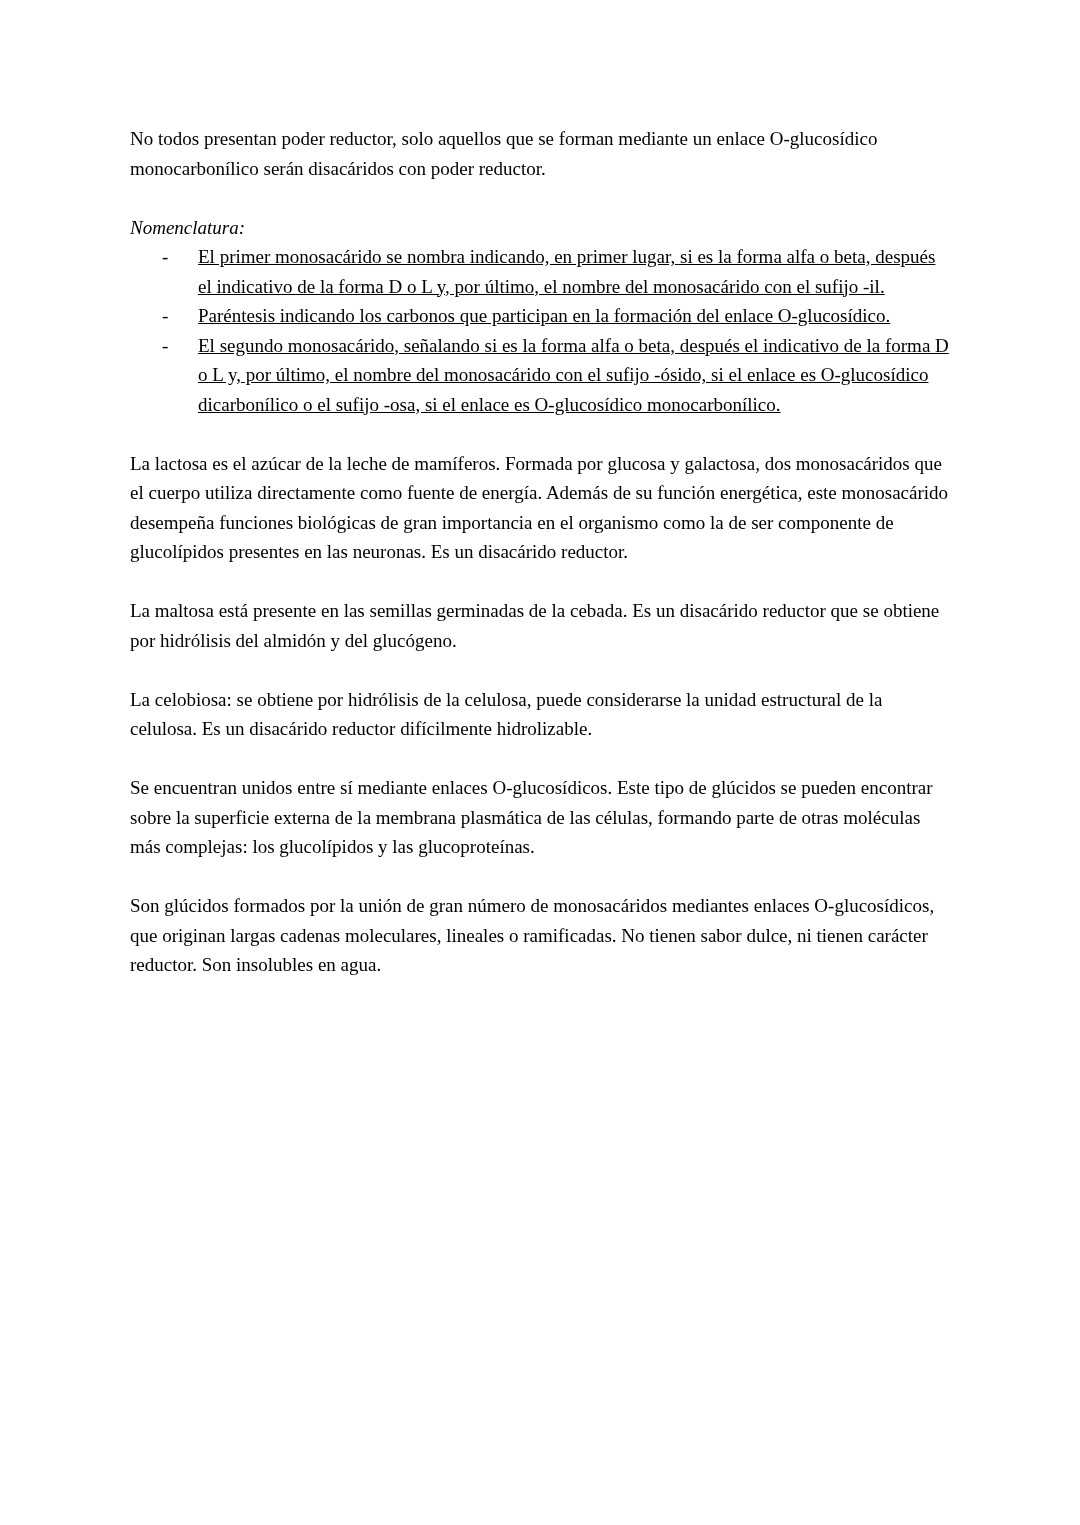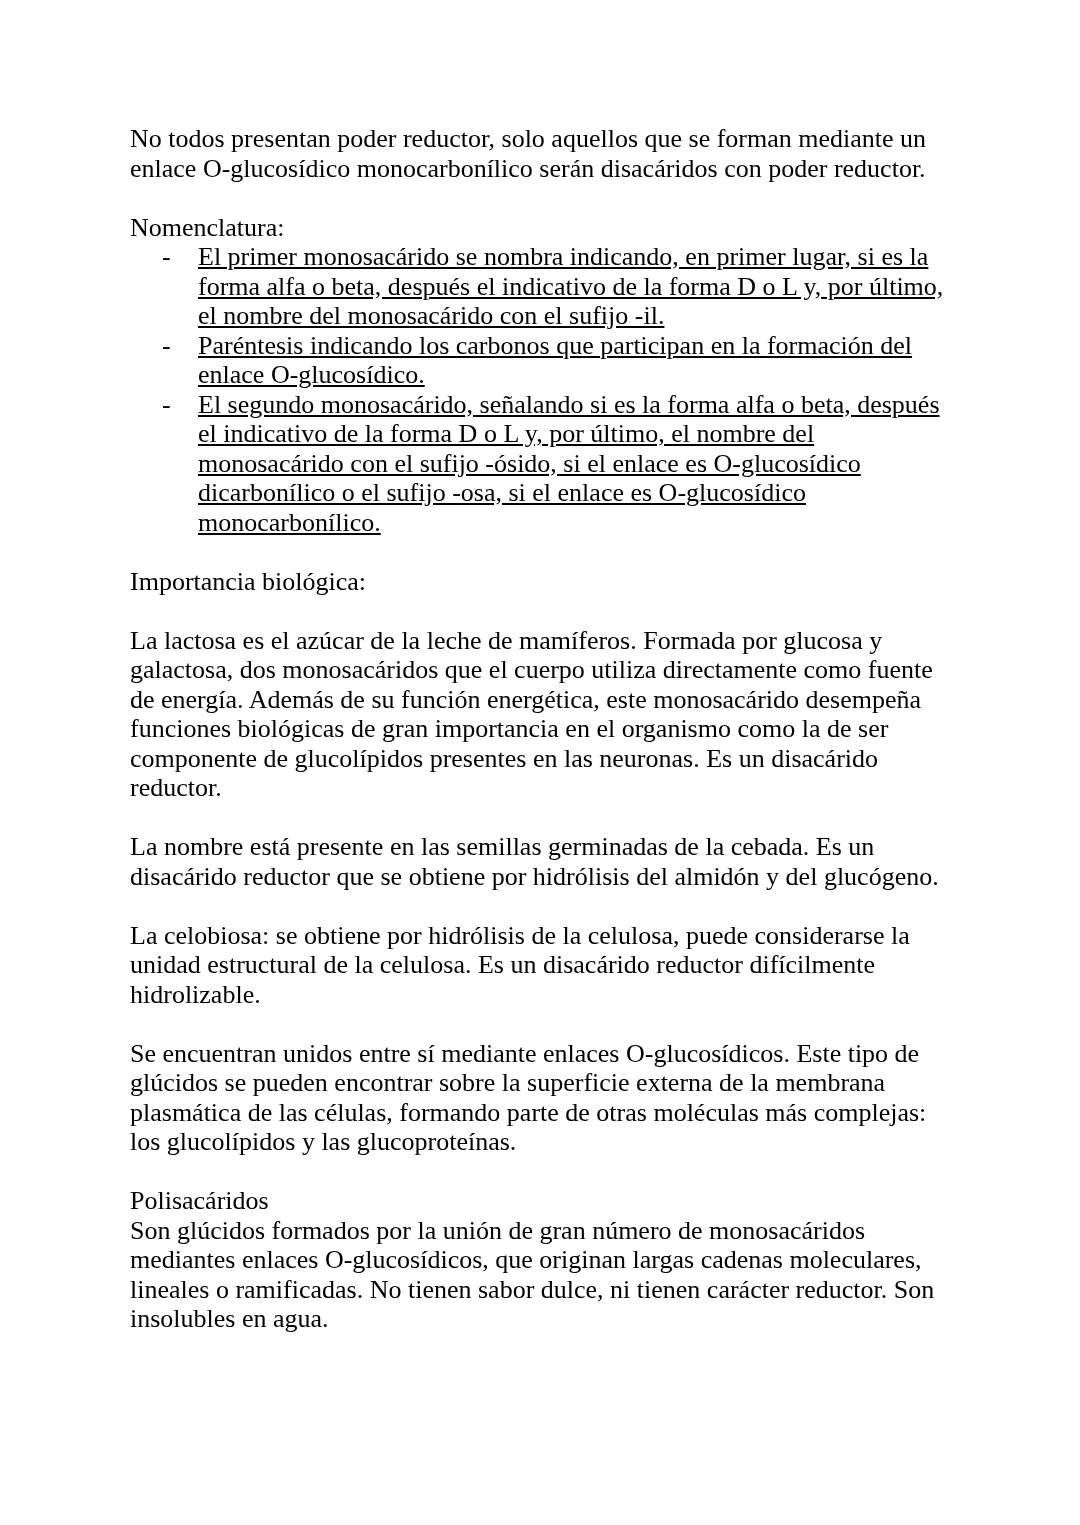--- a/index.html
+++ b/index.html
@@ -6,27 +6,27 @@
   html, body { margin: 0; padding: 0; }
   body {
     background: #ffffff;
     width: 1080px;
   }
   .page {
     width: 1080px;
     min-height: 1525px;
     padding: 124px 130px 60px 130px;
     font-family: "Liberation Serif", "DejaVu Serif", serif;
-    font-size: 26px;
+    font-size: 19px;
     line-height: 29.5px;
     color: #000000;
     background: #ffffff;
   }
   .para { margin: 0 0 29.5px 0; }
-  .para.tight { margin-bottom: 0; }
+  .para.tight { margin-bottom: 0; font-style: italic; }
   .line { display: block; }
   .dash-list { margin: 0 0 29.5px 0; padding: 0; list-style: none; }
   .dash-item { display: flex; }
   .dash-cell { flex: 0 0 68px; padding-left: 32px; }
   .item-text { flex: 1; text-decoration: underline; }
 </style>
 </head>
 <body style="background: rgb(255, 255, 255);">
 
 <div class="page">
@@ -45,31 +45,29 @@
     <li class="dash-item">
       <span class="dash-cell">-</span>
       <span class="item-text">Paréntesis indicando los carbonos que participan en la formación del enlace O-glucosídico.</span>
     </li>
     <li class="dash-item">
       <span class="dash-cell">-</span>
       <span class="item-text">El segundo monosacárido, señalando si es la forma alfa o beta, después el indicativo de la forma D o L y, por último, el nombre del monosacárido con el sufijo -ósido, si el enlace es O-glucosídico dicarbonílico o el sufijo -osa, si el enlace es O-glucosídico monocarbonílico.</span>
     </li>
   </ul>
 
-  <div class="para">Importancia biológica:</div>
 
 
   <div class="para">La lactosa es el azúcar de la leche de mamíferos. Formada por glucosa y galactosa, dos monosacáridos que el cuerpo utiliza directamente como fuente de energía. Además de su función energética, este monosacárido desempeña funciones biológicas de gran importancia en el organismo como la de ser componente de glucolípidos presentes en las neuronas. Es un disacárido reductor.</div>
 
-  <div class="para">La nombre está presente en las semillas germinadas de la cebada. Es un disacárido reductor que se obtiene por hidrólisis del almidón y del glucógeno.</div>
+  <div class="para">La maltosa está presente en las semillas germinadas de la cebada. Es un disacárido reductor que se obtiene por hidrólisis del almidón y del glucógeno.</div>
 
   <div class="para">La celobiosa: se obtiene por hidrólisis de la celulosa, puede considerarse la unidad estructural de la celulosa. Es un disacárido reductor difícilmente hidrolizable.</div>
 
   <div class="para">
     <span class="line">Se encuentran unidos entre sí mediante enlaces O-glucosídicos. Este tipo de glúcidos se pueden encontrar sobre la superficie externa de la membrana plasmática de las células, formando parte de otras moléculas más complejas: los glucolípidos y las glucoproteínas.</span>
   </div>
 
   <div class="para">
-    <span class="line">Polisacáridos</span>
     <span class="line">Son glúcidos formados por la unión de gran número de monosacáridos mediantes enlaces O-glucosídicos, que originan largas cadenas moleculares, lineales o ramificadas. No tienen sabor dulce, ni tienen carácter reductor. Son insolubles en agua.</span>
   </div>
 
 </div>
 
 </body></html>

